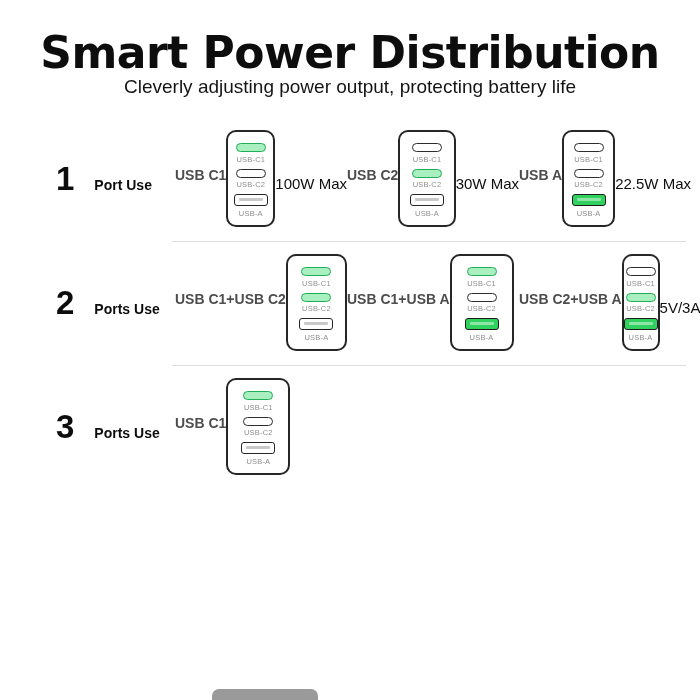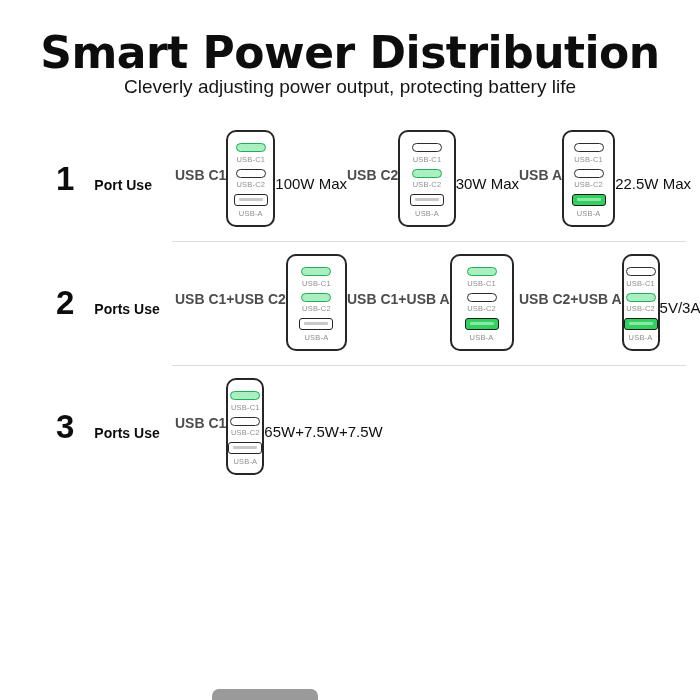--- a/index.html
+++ b/index.html
@@ -181,21 +181,20 @@
     <div class="col">
       <div class="charger-title">USB C1</div>
       <div class="charger-body">
         <div class="port-c active"></div>
         <div class="port-label">USB-C1</div>
         <div class="port-c"></div>
         <div class="port-label">USB-C2</div>
         <div class="port-a"></div>
         <div class="port-label">USB-A</div>
       </div>
-      <div class="charger-power">65W+7.5W+7.5W</div>
     </div>
 
     <div class="col"></div>
     <div class="col"></div>
   </div>
 
 </div>
 
 <div class="cutoff-shape"></div>
 

